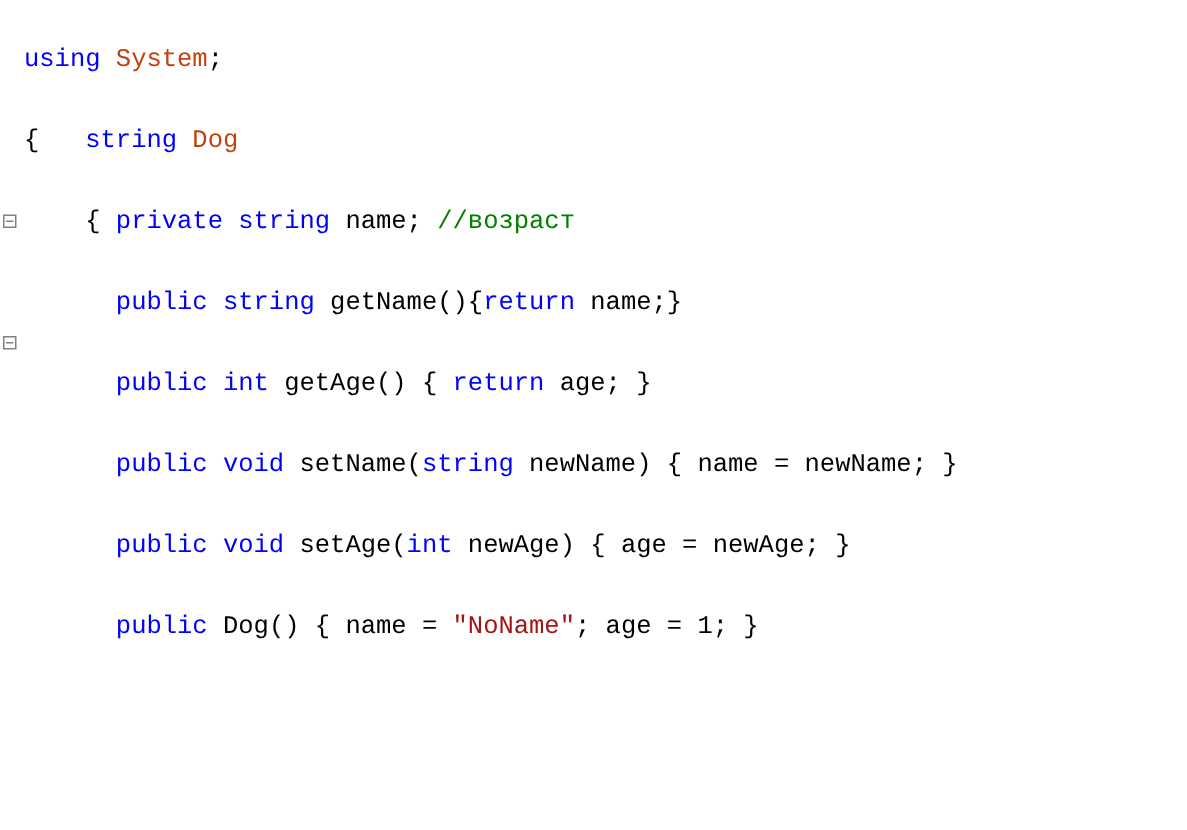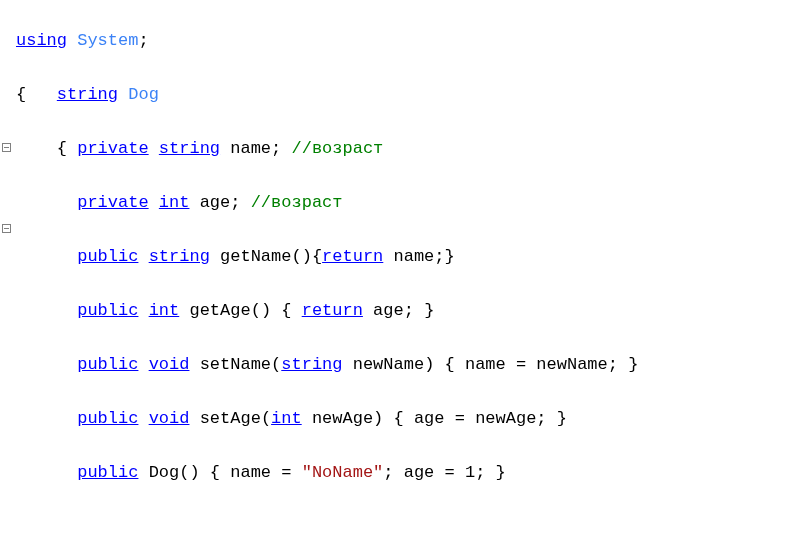--- a/index.html
+++ b/index.html
@@ -51,22 +51,22 @@
     height: 1px;
     background: #808080;
   }
   .code {
     padding-left: 2px;
   }
   .line {
     height: 27px;
   }
   
-  .kw { color: #0000ff; text-decoration: underline; }
-  .type { color: #3b82f6; }
+  .kw { color: #0000ff; }
+  .type { color: #c2410c; }
   .str { color: #a31515; }
   .cmt { color: #008000; }
   .txt { color: #000000; }
 </style>
 </head>
 <body>
 
 <div class="editor">
   <div class="gutter">
     <div class="gutter-line"></div>
@@ -86,21 +86,20 @@
     
     
     
     
     
   </div>
   <div class="code">
 <div class="line"><span class="kw">using</span><span class="txt"> </span><span class="type">System</span><span class="txt">;</span></div>
 <div class="line"><span class="txt">{</span><span class="txt">   </span><span class="kw">string</span><span class="txt"> </span><span class="type">Dog</span></div>
 <div class="line"><span class="txt">    </span><span class="txt">{</span><span class="txt"> </span><span class="kw">private</span><span class="txt"> </span><span class="kw">string</span><span class="txt"> </span><span class="txt">name</span><span class="txt">;</span><span class="txt"> </span><span class="cmt">//возраст</span></div>
-<div class="line"><span class="txt">      </span><span class="kw">private</span><span class="txt"> </span><span class="kw">int</span><span class="txt"> </span><span class="txt">age</span><span class="txt">;</span><span class="txt"> </span><span class="cmt">//возраст</span></div>
 <div class="line"><span class="txt">      </span><span class="kw">public</span><span class="txt"> </span><span class="kw">string</span><span class="txt"> </span><span class="txt">getName</span><span class="txt">(</span><span class="txt">)</span><span class="txt">{</span><span class="kw">return</span><span class="txt"> </span><span class="txt">name</span><span class="txt">;</span><span class="txt">}</span></div>
 <div class="line"><span class="txt">      </span><span class="kw">public</span><span class="txt"> </span><span class="kw">int</span><span class="txt"> </span><span class="txt">getAge</span><span class="txt">(</span><span class="txt">)</span><span class="txt"> </span><span class="txt">{</span><span class="txt"> </span><span class="kw">return</span><span class="txt"> </span><span class="txt">age</span><span class="txt">;</span><span class="txt"> </span><span class="txt">}</span></div>
 <div class="line"><span class="txt">      </span><span class="kw">public</span><span class="txt"> </span><span class="kw">void</span><span class="txt"> </span><span class="txt">setName</span><span class="txt">(</span><span class="kw">string</span><span class="txt"> </span><span class="txt">newName</span><span class="txt">)</span><span class="txt"> </span><span class="txt">{</span><span class="txt"> </span><span class="txt">name</span><span class="txt"> = </span><span class="txt">newName</span><span class="txt">;</span><span class="txt"> </span><span class="txt">}</span></div>
 <div class="line"><span class="txt">      </span><span class="kw">public</span><span class="txt"> </span><span class="kw">void</span><span class="txt"> </span><span class="txt">setAge</span><span class="txt">(</span><span class="kw">int</span><span class="txt"> </span><span class="txt">newAge</span><span class="txt">)</span><span class="txt"> </span><span class="txt">{</span><span class="txt"> </span><span class="txt">age</span><span class="txt"> = </span><span class="txt">newAge</span><span class="txt">;</span><span class="txt"> </span><span class="txt">}</span></div>
 <div class="line"><span class="txt">      </span><span class="kw">public</span><span class="txt"> </span><span class="txt">Dog</span><span class="txt">(</span><span class="txt">)</span><span class="txt"> </span><span class="txt">{</span><span class="txt"> </span><span class="txt">name</span><span class="txt"> = </span><span class="str">"NoName"</span><span class="txt">;</span><span class="txt"> </span><span class="txt">age</span><span class="txt"> = </span><span class="txt">1</span><span class="txt">;</span><span class="txt"> </span><span class="txt">}</span></div>
 
 
 
 
 

